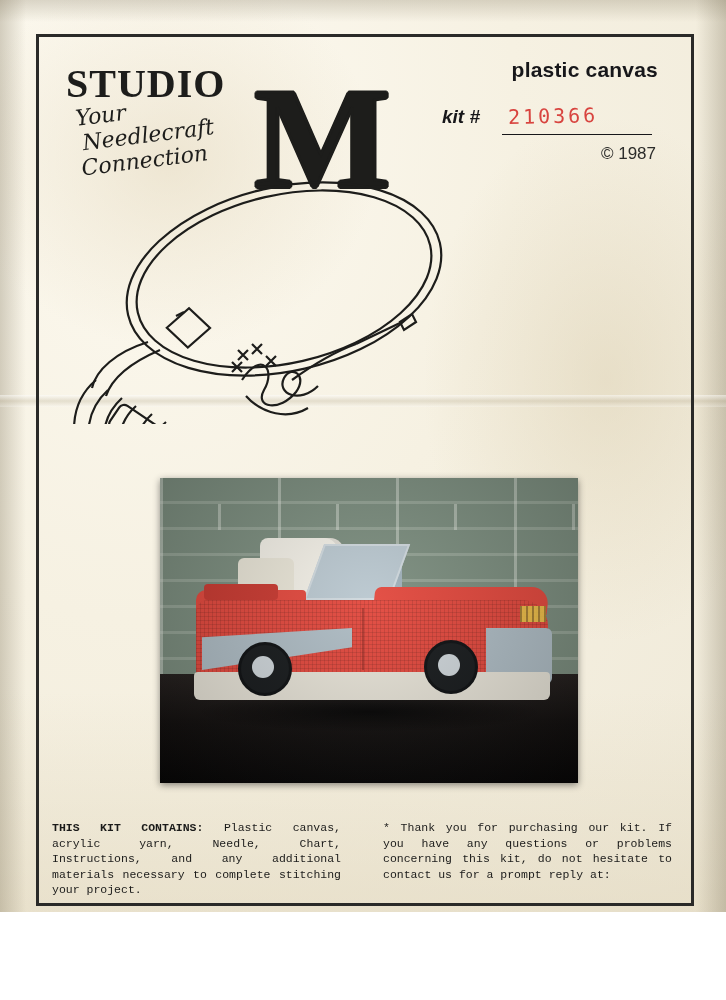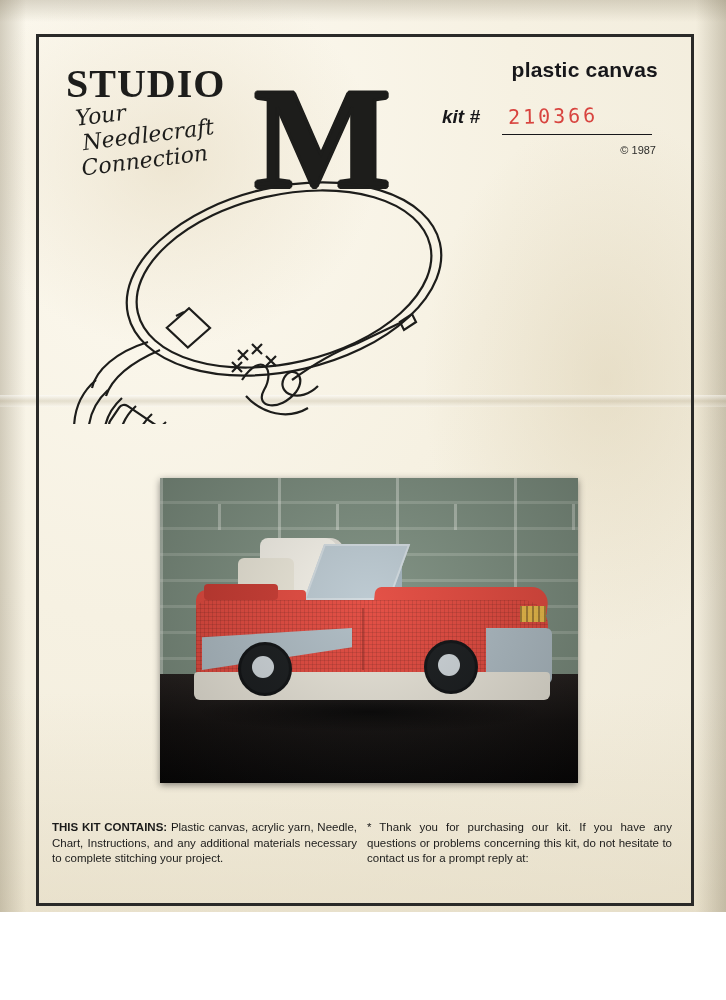--- a/index.html
+++ b/index.html
@@ -173,21 +173,21 @@
     position: absolute;
     left: 60px;
     top: 30px;
     width: 150px;
     border-bottom: 1.5px solid #17171a;
   }
   .copyright {
     position: absolute;
     right: 32px;
     top: 110px;
-    font-size: 11px;
+    font-size: 17px;
     color: #2c2c2a;
     margin-left: 40px;
   }
 
   
   .photo {
     position: absolute;
     left: 160px;
     top: 478px;
     width: 418px;
@@ -398,21 +398,22 @@
   
   .bottom-text {
     position: absolute;
     left: 36px;
     top: 820px;
     width: 652px;
     height: 90px;
     padding: 0 16px;
     box-sizing: border-box;
     display: flex;
-    gap: 10px;
+    gap: 42px;
+    font-family: Liberation Mono, monospace;
   }
   .col {
     width: 50%;
     font-size: 11.5px;
     line-height: 15.5px;
     color: #1b1b1a;
     text-align: justify;
   }
   .col b { font-weight: 700; }
   .col .lead { font-weight: 700; }

